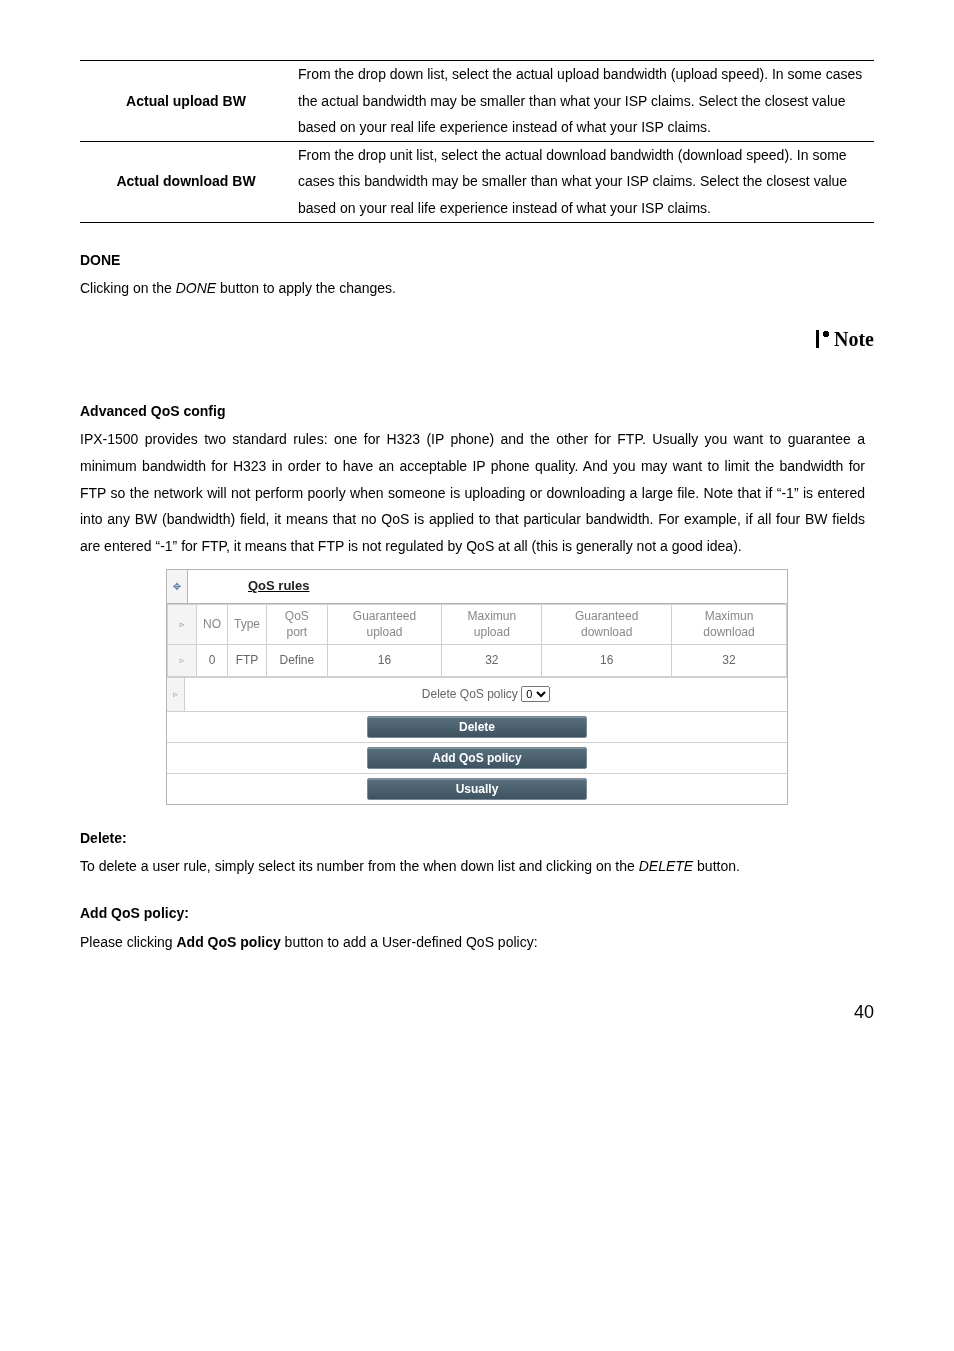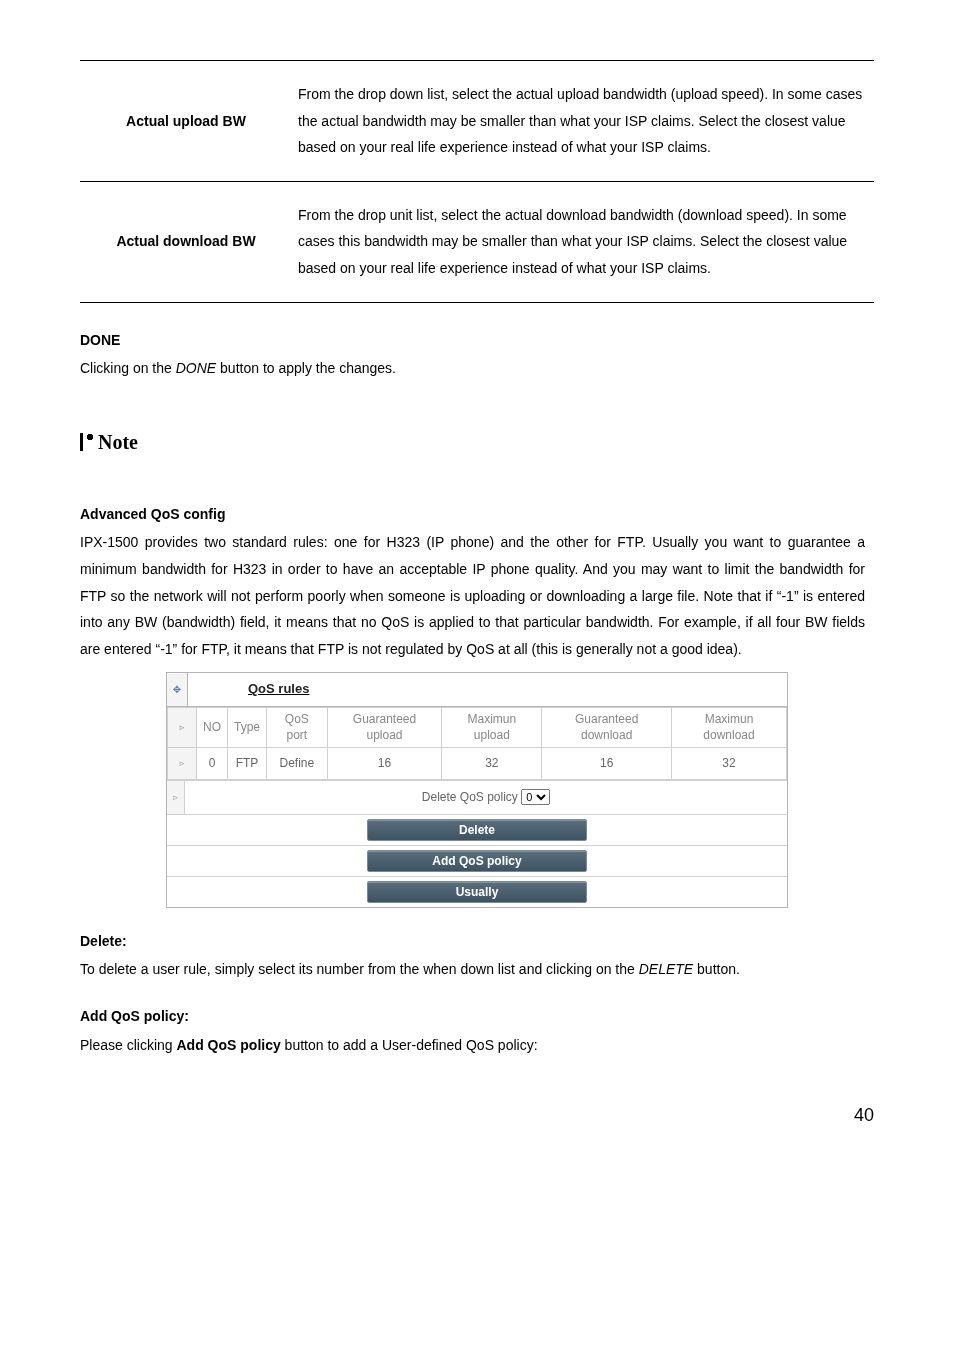--- a/index.html
+++ b/index.html
@@ -14,41 +14,41 @@
     line-height: 1.9;
   }
   .param-table {
     border-collapse: collapse;
     width: 100%;
     margin-bottom: 24px;
   }
   .param-table td {
     border-top: 1px solid #000;
     border-bottom: 1px solid #000;
-    padding: 20px 6px;
+    padding: 0 6px;
     vertical-align: middle;
   }
   .param-table td.label {
     font-weight: bold;
     text-align: center;
     width: 200px;
     white-space: nowrap;
   }
   .section-heading {
     font-weight: bold;
     margin-top: 20px;
     margin-bottom: 2px;
   }
   .body-text {
     margin: 0 9px 8px 0;
   }
   .note-wrap {
     display: flex;
-    justify-content: flex-start;
-    margin: 35px 0 40px 0;
+    justify-content: flex-end;
+    margin: 12px 0 40px 0;
   }
   .note-box {
     display: flex;
     align-items: flex-start;
     gap: 20px;
   }
   .note-label {
     font-family: "Times New Roman", serif;
     font-size: 20px;
     font-weight: bold;

